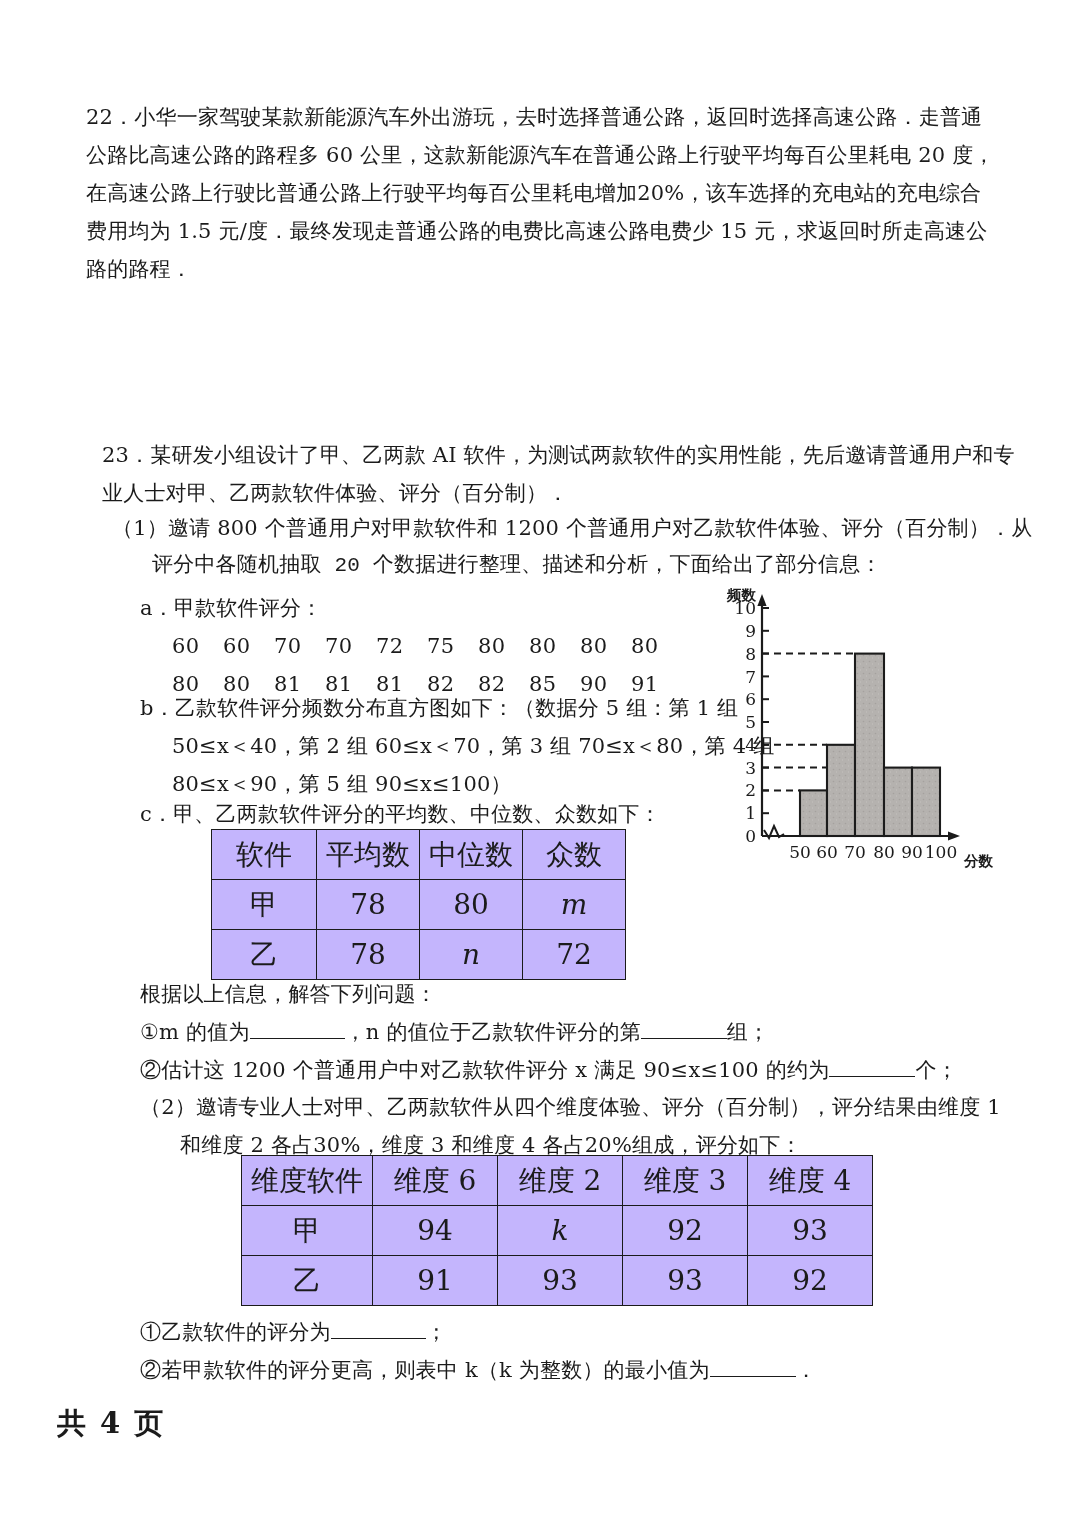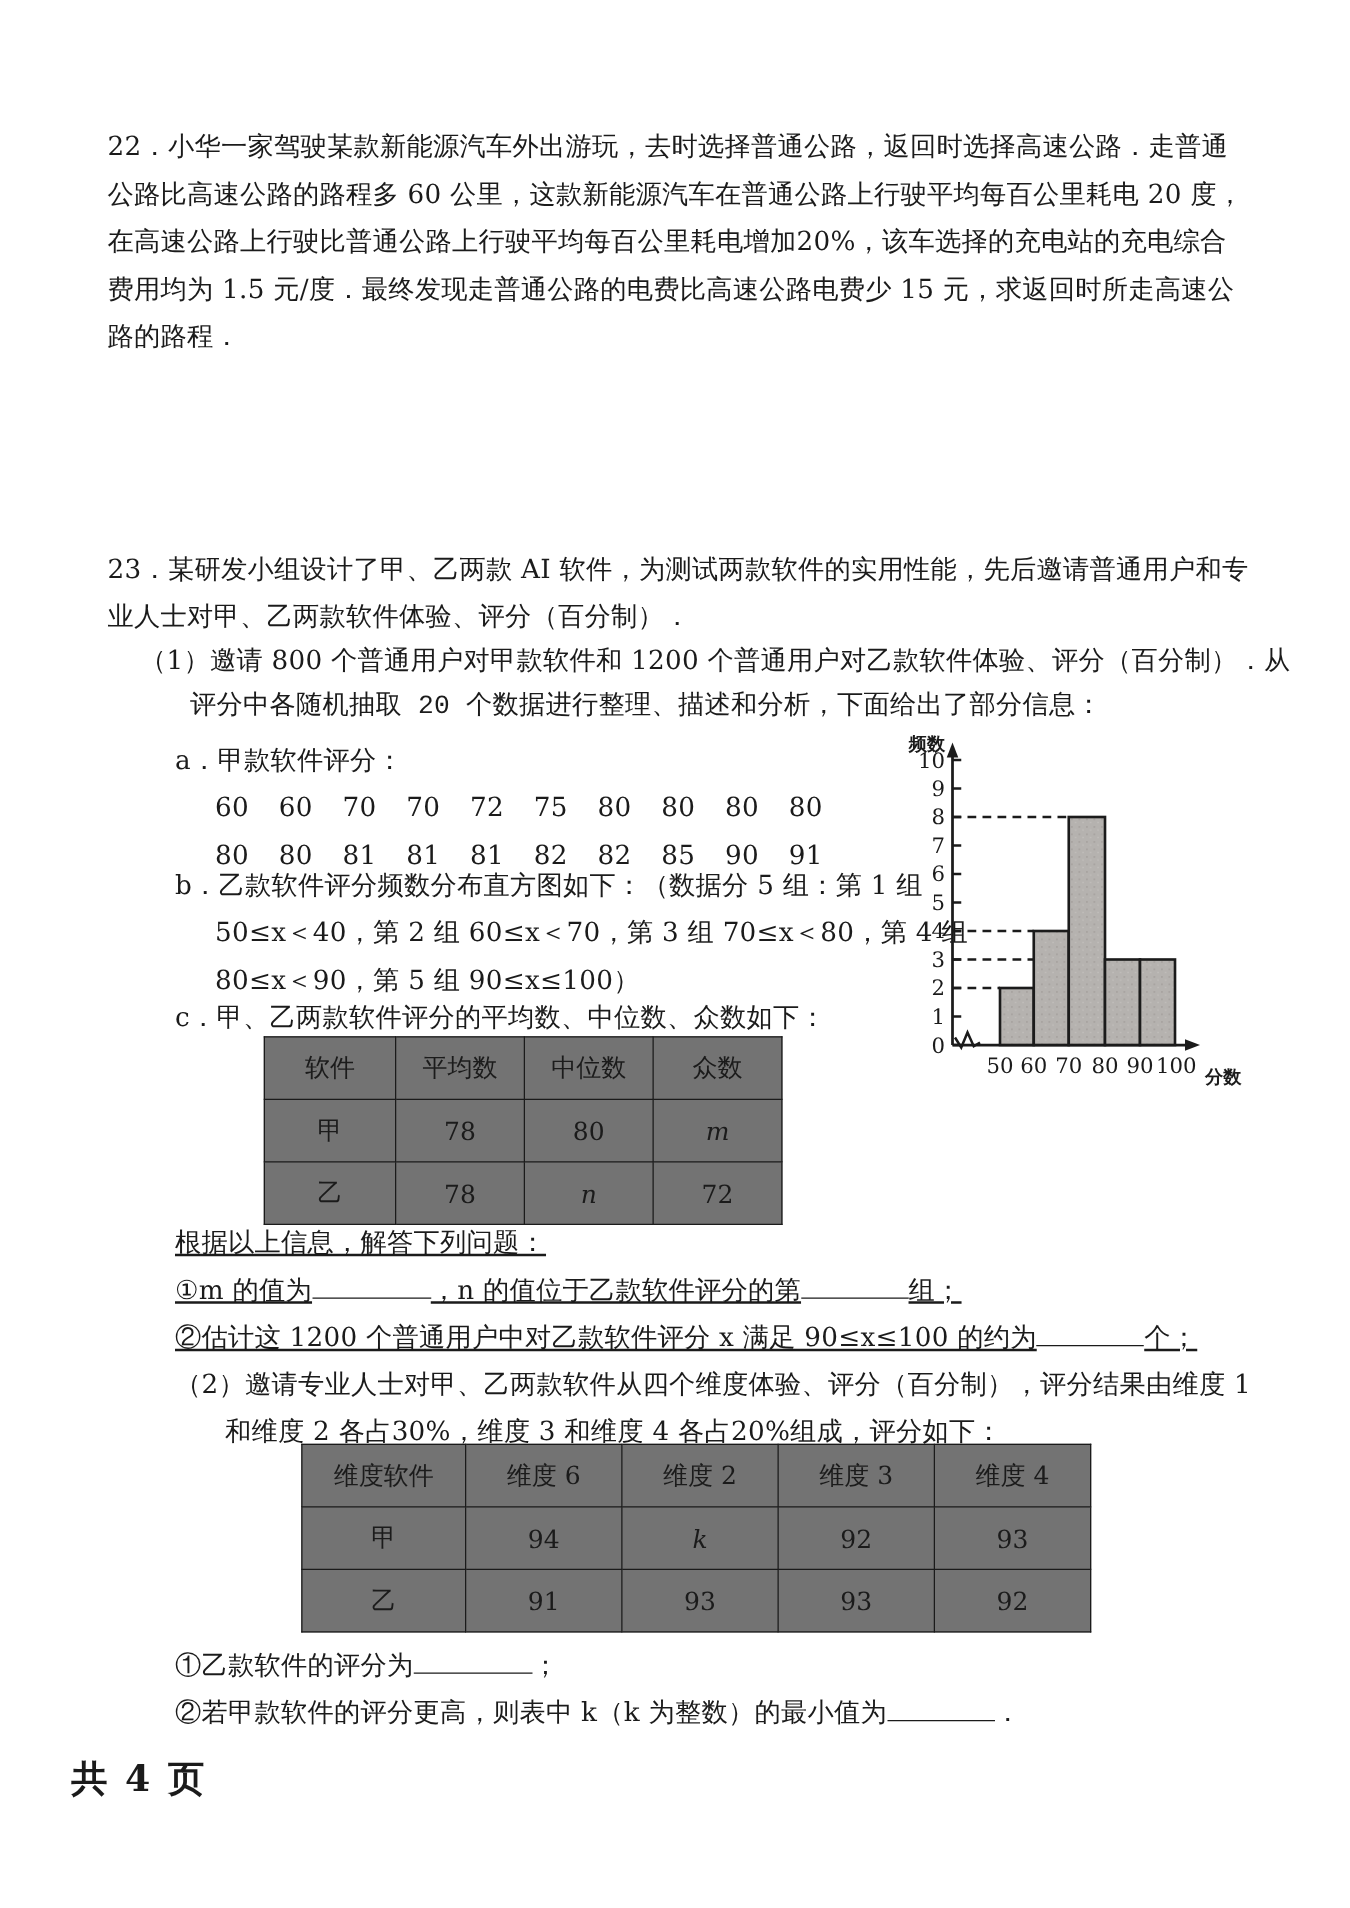--- a/index.html
+++ b/index.html
@@ -37,21 +37,21 @@
     width: 912px;
   }
   #q22 .ln { display: block; }
 
   
   #q23head {
     left: 86px;
     top: 436px;
     width: 915px;
   }
-  #q23head .ln { display: block; }
+  #q23head .ln { display: block; margin-left: 16px; }
 
   #q23p1 {
     left: 112px;
     top: 509px;
     width: 900px;
   }
   #q23p1 .ln { display: block; }
   #q23p1 .l2 { padding-left: 40px; font-family: Liberation Mono, monospace; }
 
   
@@ -81,43 +81,42 @@
   #itemC {
     left: 140px;
     top: 795px;
     width: 560px;
   }
 
   
   table.grid {
     position: absolute;
     border-collapse: collapse;
-    font-size: 20px;
-    background: #737373;
+    font-size: 28px;
+    background: #c4b5fd;
   }
   table.grid td, table.grid th {
     border: 1.6px solid #1b1b1b;
     text-align: center;
     font-weight: normal;
     font-family: "DejaVu Serif", "Liberation Serif", serif;
   }
   #table1 { left: 211px; top: 829px; }
   #table1 td, #table1 th { width: 100px; height: 47px; }
   #table1 td:first-child, #table1 th:first-child { width: 102px; }
 
   #table2 { left: 241px; top: 1155px; }
   #table2 td, #table2 th { width: 122px; height: 47px; }
   #table2 td:first-child, #table2 th:first-child { width: 128px; }
 
   
   #ansblk {
     left: 140px;
     top: 975px;
     width: 880px;
-    text-decoration: underline;
   }
   #ansblk .ln { display: block; }
 
   #part2 {
     left: 140px;
     top: 1088px;
     width: 885px;
   }
   #part2 .ln { display: block; }
   #part2 .l2 { padding-left: 40px; }

